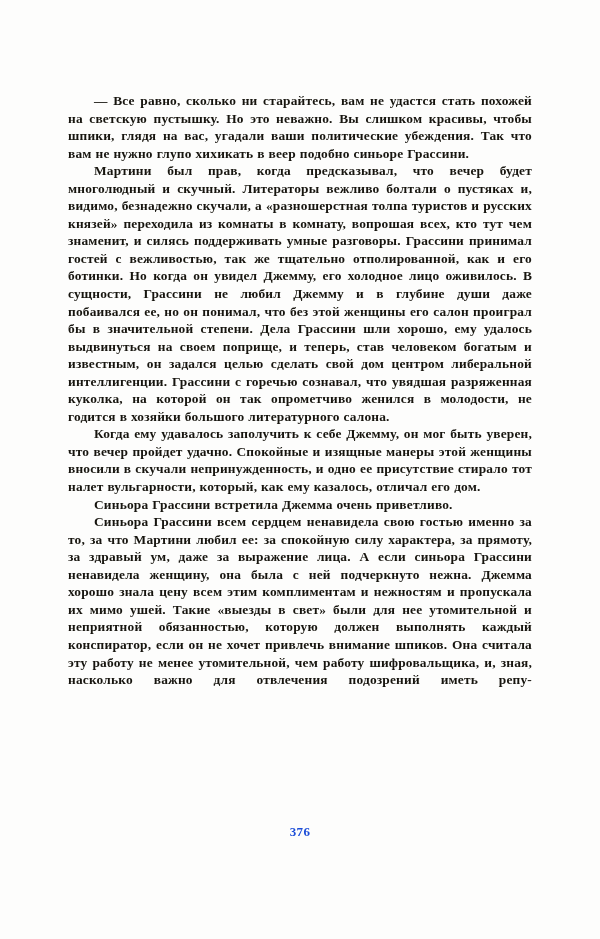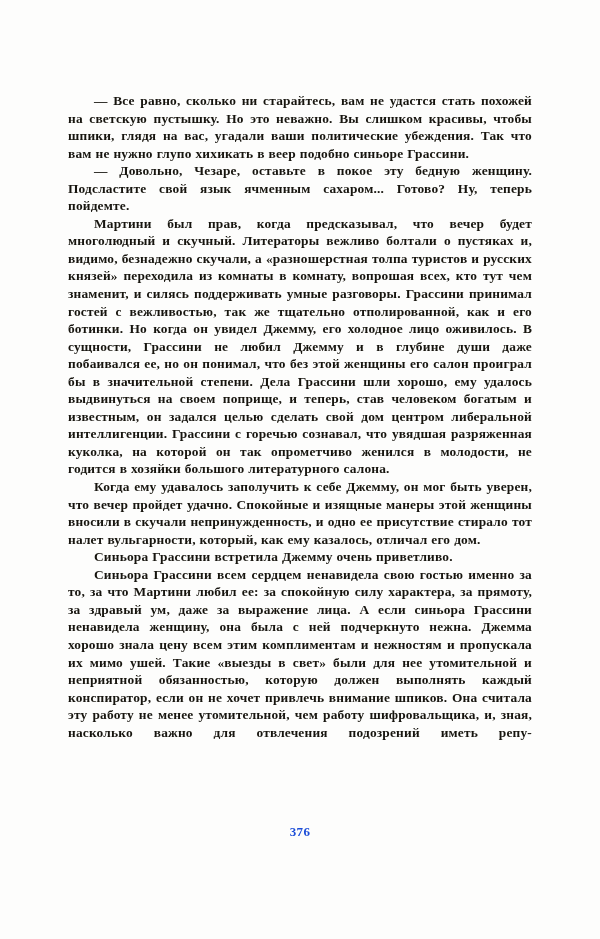--- a/index.html
+++ b/index.html
@@ -66,27 +66,26 @@
 </style>
 </head>
 <body>
 
 <div id="page">
 
   <div id="text-block">
 
     <p class="para">— Все равно, сколько ни старайтесь, вам не удастся стать похожей на светскую пустышку. Но это неважно. Вы слишком красивы, чтобы шпики, глядя на вас, угадали ваши политические убеждения. Так что вам не нужно глупо хихикать в веер подобно синьоре Грассини.</p>
 
-    <p class="para">— Довольно, Чезаре, оставьте в покое эту бедную женщину. Подсластите свой язык ячменным сахаром... Готово? Ну, теперь пойдемте.</p>
 
     <p class="para">Мартини был прав, когда предсказывал, что вечер будет многолюдный и скучный. Литераторы вежливо болтали о пустяках и, видимо, безнадежно скучали, а «разношерстная толпа туристов и русских князей» переходила из комнаты в комнату, вопрошая всех, кто тут чем знаменит, и силясь поддерживать умные разговоры. Грассини принимал гостей с вежливостью, так же тщательно отполированной, как и его ботинки. Но когда он увидел Джемму, его холодное лицо оживилось. В сущности, Грассини не любил Джемму и в глубине души даже побаивался ее, но он понимал, что без этой женщины его салон проиграл бы в значительной степени. Дела Грассини шли хорошо, ему удалось выдвинуться на своем поприще, и теперь, став человеком богатым и известным, он задался целью сделать свой дом центром либеральной интеллигенции. Грассини с горечью сознавал, что увядшая разряженная куколка, на которой он так опрометчиво женился в молодости, не годится в хозяйки большого литературного салона.</p>
 
     <p class="para">Когда ему удавалось заполучить к себе Джемму, он мог быть уверен, что вечер пройдет удачно. Спокойные и изящные манеры этой женщины вносили в скучали непринужденность, и одно ее присутствие стирало тот налет вульгарности, который, как ему казалось, отличал его дом.</p>
 
-    <p class="para">Синьора Грассини встретила Джемму очень приветливо.</p>
+    <p class="para">Синьора Грассини встретила Джемма очень приветливо.</p>
 
 
     <p class="para full-justify">Синьора Грассини всем сердцем ненавидела свою гостью именно за то, за что Мартини любил ее: за спокойную силу характера, за прямоту, за здравый ум, даже за выражение лица. А если синьора Грассини ненавидела женщину, она была с ней подчеркнуто нежна. Джемма хорошо знала цену всем этим комплиментам и нежностям и пропускала их мимо ушей. Такие «выезды в свет» были для нее утомительной и неприятной обязанностью, которую должен выполнять каждый конспиратор, если он не хочет привлечь внимание шпиков. Она считала эту работу не менее утомительной, чем работу шифровальщика, и, зная, насколько важно для отвлечения подозрений иметь репу-</p>
 
   </div>
 
   <div id="page-number">376</div>
 
 </div>
 

